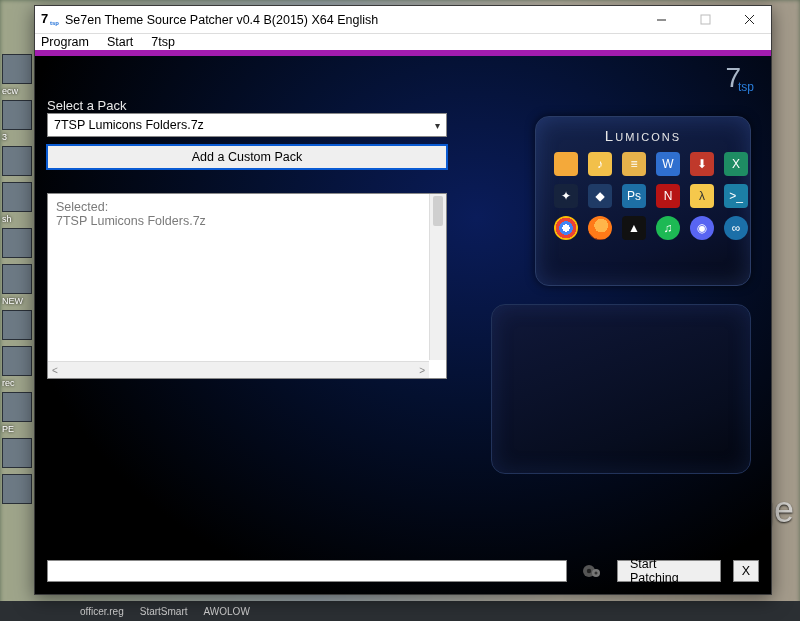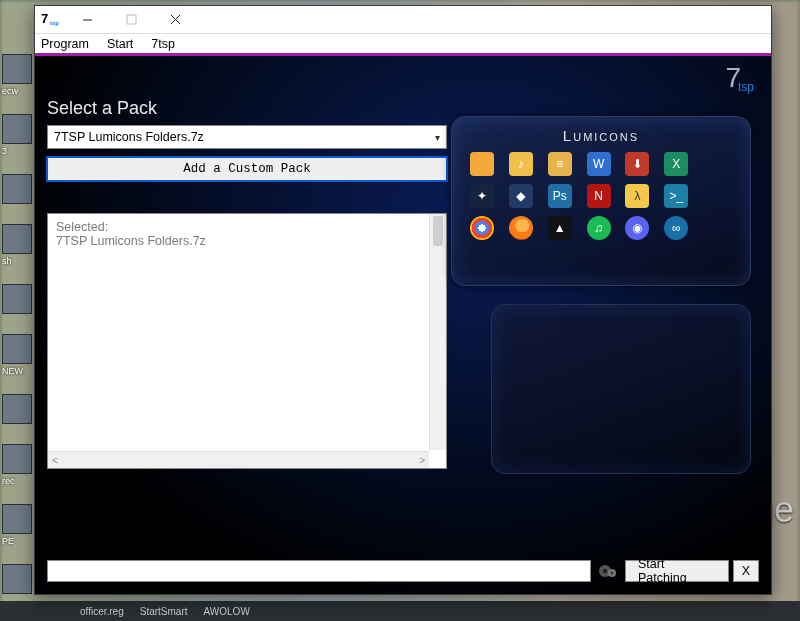--- a/index.html
+++ b/index.html
@@ -3,65 +3,65 @@
 <meta charset="utf-8">
 <style>
   * { box-sizing: border-box; margin: 0; padding: 0; font-family: "Segoe UI", Tahoma, sans-serif; }
   html, body { width: 800px; height: 621px; overflow: hidden; }
   body { background: #5a6b55; position: relative; }
 
   
   .desk-bg { position:absolute; inset:0; background:
     linear-gradient(90deg,#9fa589 0%,#9eaab0 40%,#bfb8a8 70%,#a39a8a 100%);
     filter: blur(2px); }
-  .desk-icons { position:absolute; left:0; top:50px; width:40px; height:520px; display:flex; flex-direction:column; gap:18px; padding:4px 2px; }
+  .desk-icons { position:absolute; left:0; top:50px; width:40px; height:520px; display:flex; flex-direction:column; gap:4px; padding:4px 2px; }
   .desk-item { font-size:9px; color:#fff; text-shadow:0 0 3px #000; text-align:left; }
   .desk-sq { width:30px; height:30px; background:#6d7a85; border:1px solid #2a3038; margin-bottom:2px;}
   .desk-right-text { position:absolute; right:6px; bottom:90px; color:#ddd; font-size:36px; text-shadow:0 1px 2px #000; opacity:.8;}
   .taskbar { position:absolute; left:0; right:0; bottom:0; height:20px; background:#2b2f33; display:flex; gap:16px; padding:0 80px; color:#ccc; font-size:10px; align-items:center;}
   .taskbar span{white-space:nowrap;}
 
   
   .win { position:absolute; left:34px; top:5px; width:738px; height:590px; background:#000; border:1px solid #3a3a3a; box-shadow:0 4px 18px rgba(0,0,0,.5);}
   .titlebar { height:28px; background:#fff; display:flex; align-items:center; padding:0 0 0 6px; border-bottom:1px solid #ddd;}
   .app-icon { width:18px; height:18px; margin-right:6px; font-weight:bold; font-size:13px; color:#000; position:relative;}
   .app-icon::after{content:"tsp"; color:#1e6fd8; font-size:6px; position:absolute; left:9px; top:9px;}
   .title { font-size:12.5px; color:#000; flex:1;}
   .winbtns { display:flex; height:100%; }
   .winbtn { width:44px; height:100%; display:flex; align-items:center; justify-content:center; background:#fff;}
   .winbtn svg{stroke:#222;}
   .winbtn.max{color:#aaa;}
 
-  .menubar { height:22px; background:#fff; display:flex; align-items:center; padding:0 6px; gap:18px; font-size:12.5px; color:#000; border-bottom:3px solid #a21caf;}
+  .menubar { height:22px; background:#fff; display:flex; align-items:center; padding:0 6px; gap:18px; font-size:12.5px; color:#000; border-bottom:6px solid #a21caf;}
   .menubar span{cursor:default;}
 
   .client { position:absolute; left:0; top:50px; right:0; bottom:0; background:radial-gradient(ellipse at 60% 30%, #0a1c5a 0%, #04102f 35%, #000 75%); }
   .fixit { text-align:center; color:#1030e0; font-weight:bold; font-size:13px; padding-top:6px;}
   .logo7 { position:absolute; right:14px; top:6px; color:#a8b6c7; font-size:28px; font-weight:300; font-family:Georgia,serif;}
   .logo7 i{color:#2a7edb; font-size:12px; font-style:normal; position:relative; left:-3px; top:4px;}
 
   .left-col { position:absolute; left:12px; top:42px; width:400px;}
-  .label { color:#e8e8e8; font-size:18px; margin-bottom:6px;}
+  .label { color:#e8e8e8; font-size:13px; }
   .combo { width:100%; height:24px; background:#fff; border:1px solid #888; display:flex; align-items:center; padding:0 6px; font-size:12.5px; color:#000; justify-content:space-between;}
   .combo-arrow{font-size:10px; color:#333;}
   .btnrow { display:flex; gap:12px; margin-top:8px;}
-  .btn { flex:1; height:24px; background:#efefef; border:1px solid #888; font-size:12.5px; display:flex; align-items:center; justify-content:center; color:#000;font-family:Liberation Mono, monospace;}
+  .btn { flex:1; height:24px; background:#efefef; border:1px solid #888; font-size:12.5px; display:flex; align-items:center; justify-content:center; color:#000;}
   .btn.primary{ outline:2px solid #0a5bd3; outline-offset:-1px;}
-  .listbox { margin-top:32px; width:100%; height:256px; background:#fff; border:1px solid #888; position:relative; padding:6px 20px 6px 8px; font-size:12.5px; color:#7a7a7a;}
+  .listbox { margin-top:24px; width:100%; height:186px; background:#fff; border:1px solid #888; position:relative; padding:6px 20px 6px 8px; font-size:12.5px; color:#7a7a7a;}
   .list-scroll { position:absolute; right:0; top:0; bottom:18px; width:17px; background:#f0f0f0; border-left:1px solid #ddd;}
   .list-scroll .thumb-v{position:absolute; top:2px; left:3px; right:3px; height:30px; background:#cfcfcf; border-radius:2px;}
   .list-hscroll{position:absolute; left:0; right:17px; bottom:0; height:17px; background:#f0f0f0; border-top:1px solid #ddd; display:flex; justify-content:space-between; align-items:center; padding:0 4px; color:#888; font-size:10px;}
 
-  .preview { position:absolute; right:20px; top:60px; width:300px; height:170px; border-radius:14px; background:linear-gradient(160deg,#15244d 0%,#0a1230 70%,#060a18 100%); border:1px solid #2a3c66; box-shadow:inset 0 0 22px rgba(80,120,220,.25), 0 0 10px rgba(0,0,0,.6); padding:10px 14px;}
+  .preview { position:absolute; right:20px; top:60px; width:216px; height:170px; border-radius:14px; background:linear-gradient(160deg,#15244d 0%,#0a1230 70%,#060a18 100%); border:1px solid #2a3c66; box-shadow:inset 0 0 22px rgba(80,120,220,.25), 0 0 10px rgba(0,0,0,.6); padding:10px 14px;}
   .preview h3{color:#e6e6e6; font-size:15px; letter-spacing:2px; text-align:center; font-weight:500; font-variant:small-caps; margin-bottom:8px;}
   .icon-grid{display:grid; grid-template-columns:repeat(7,1fr); gap:8px 10px; padding:0 4px;}
   .ic{width:24px; height:24px; border-radius:4px; display:flex; align-items:center; justify-content:center; font-size:12px; color:#fff;}
   .preview-empty{ position:absolute; right:20px; top:248px; width:260px; height:170px; border-radius:14px; background:linear-gradient(160deg,#10183a 0%,#070d1f 70%,#03060f 100%); border:1px solid #22335a; box-shadow:inset 0 0 22px rgba(60,100,200,.18);}
 
-  .footer { position:absolute; left:12px; right:12px; bottom:10px; height:26px; display:flex; align-items:center; gap:4px;}
+  .footer { position:absolute; left:12px; right:12px; bottom:10px; height:26px; display:flex; align-items:center; gap:12px;}
   .status { flex:1; height:22px; background:#fff; border:1px solid #888;}
   .gear{width:26px; height:22px; display:flex; align-items:center; justify-content:center; color:#bbb;}
   .fbtn{height:22px; background:#efefef; border:1px solid #888; font-size:12.5px; padding:0 12px; display:flex; align-items:center; justify-content:center; color:#000;}
   .fbtn.wide{width:104px;}
   .fbtn.x{width:26px;}
 
   
   .c-folder{background:#f4a93a;} .c-music{background:#f2c04a;} .c-doc{background:#e6b24b;}
   .c-word{background:#2f6fcf;} .c-pdf{background:#c0392b;} .c-xls{background:#1e8c63;}
   .c-star{background:#16233d;} .c-cube{background:#1f3b66;} .c-ps{background:#1d6fa5;}
@@ -122,20 +122,21 @@
 <div class="desk-right-text">age</div>
 <div class="taskbar" id="taskbar">
     <span>officer.reg</span>
     <span>StartSmart</span>
     <span>AWOLOW</span>
   </div>
 
 <div class="win">
   <div class="titlebar">
     <div class="app-icon">7</div>
+    <div class="title">Se7en Theme Source Patcher v0.4 B(2015) X64 English</div>
     <div class="winbtns">
       <div class="winbtn">
           <svg width="11" height="11">
             <line x1="1" y1="6" x2="10" y2="6" stroke-width="1"></line>
           </svg>
         </div>
       <div class="winbtn max">
           <svg width="11" height="11">
             <rect x="1" y="1" width="9" height="9" fill="none" stroke="#bbb" stroke-width="1"></rect>
           </svg>

